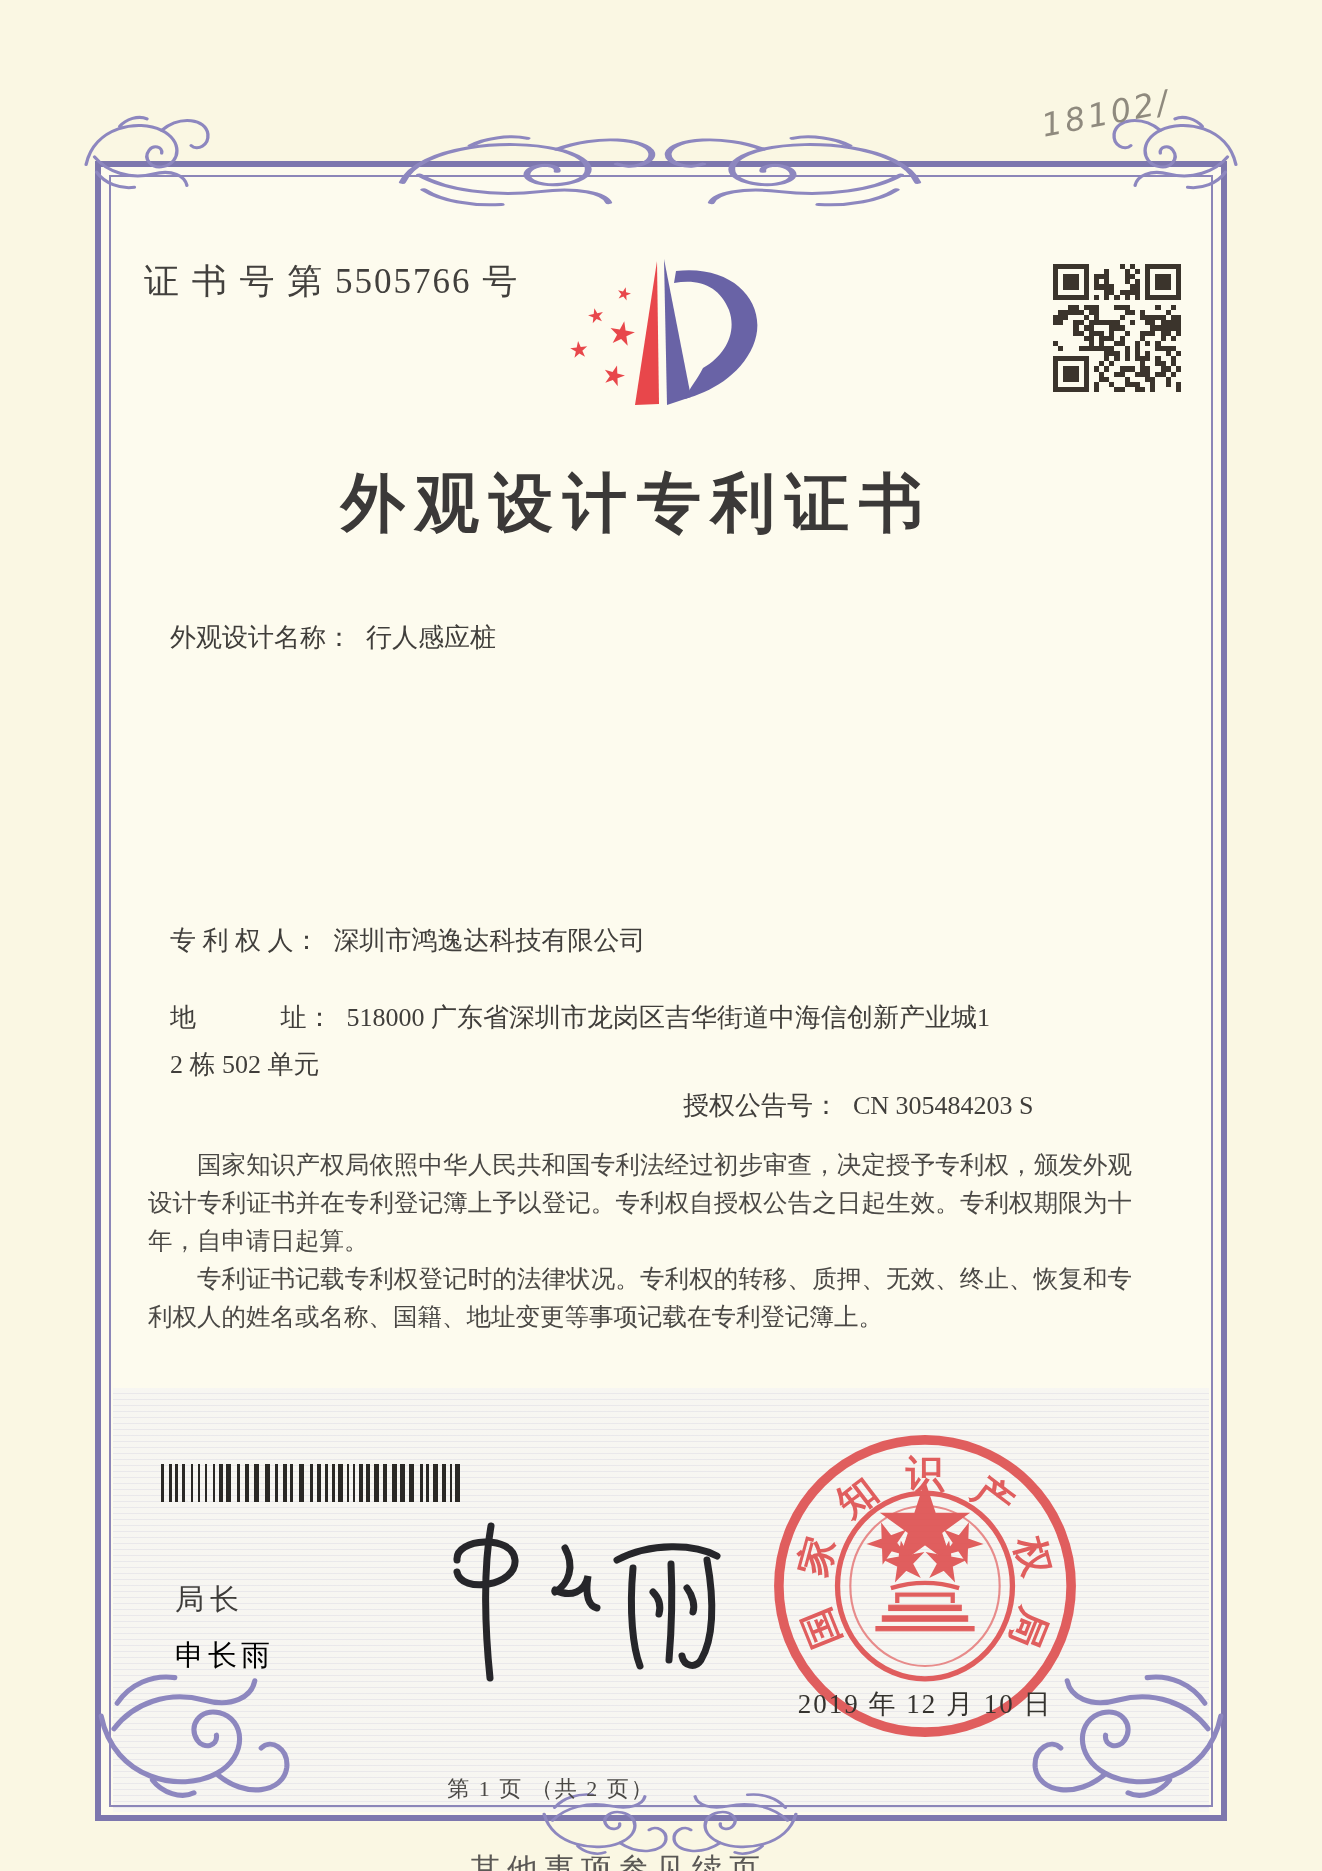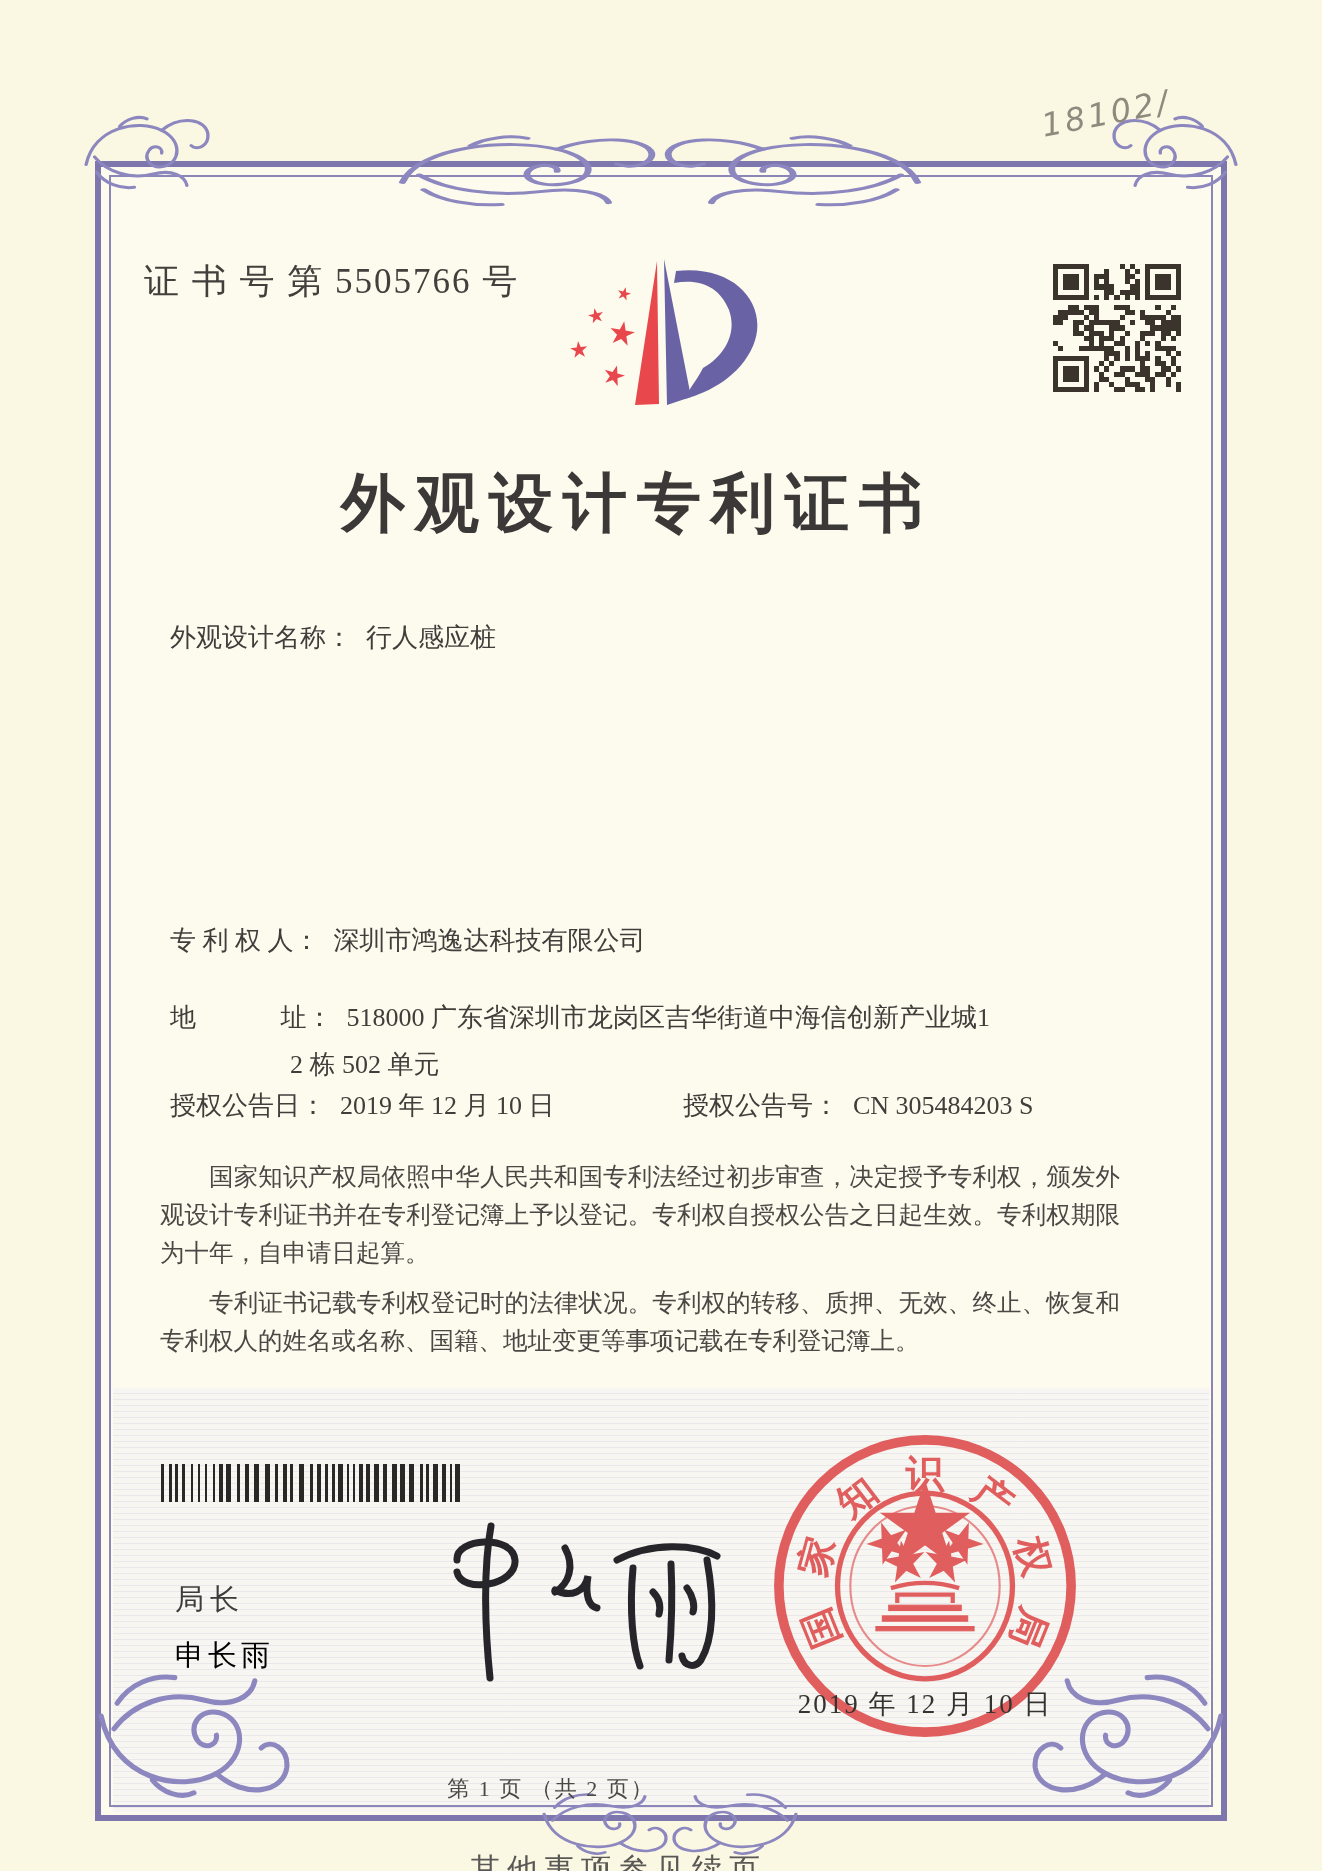--- a/index.html
+++ b/index.html
@@ -21,23 +21,23 @@
   }
   #handwritten-note{
     left:1040px;top:86px;width:220px;font-family:"DejaVu Sans",sans-serif;
     font-style:italic;font-size:32px;color:#8f8a7e;transform:rotate(-11deg);letter-spacing:3px;
   }
   #certificate-no{left:144px;top:258px;font-size:35px;letter-spacing:2px;color:#42403d;}
   #doc-title{left:0;top:460px;width:1274px;text-align:center;font-size:64px;font-weight:bold;letter-spacing:10px;color:#3b3938;}
   .field-row{left:170px;font-size:26px;white-space:nowrap;color:#403e3b;}
   .field-label{display:inline-block;}
   .field-value{display:inline-block;margin-left:14px;}
-  #addr-line2{margin-left:120px;margin-top:12px;font-size:26px;}
+  #addr-line2{margin-top:12px;font-size:26px;}
   .para-block{left:148px;top:1146px;width:984px;font-size:24.5px;line-height:38px;text-align:justify;color:#4a4845;}
-  .para-block p{margin:12px;text-indent:2em;}
+  .para-block p{margin:0;text-indent:2em;}
   #barcode-wrap{left:159px;top:1464px;width:302px;height:40px;}
   #signer-title{left:175px;top:1580px;font-size:29px;color:#3e3c3a;letter-spacing:6px;}
   #signer-name{left:175px;top:1636px;font-size:29px;color:#000000;letter-spacing:4px;}
   #seal-date{left:775px;top:1686px;width:300px;text-align:center;font-size:27px;color:#35332f;letter-spacing:2px;}
   #footer-page{left:95px;top:1774px;width:912px;text-align:center;font-size:22px;color:#4a4845;letter-spacing:2px;}
   #bottom-partial{left:470px;top:1849px;width:400px;font-size:31px;color:#5a5855;letter-spacing:6px;overflow:hidden;height:22px;}
   svg{display:block;}
 </style>
 </head>
 <body>
@@ -409,23 +409,20 @@
   <div class="abs field-row" style="top:620px;">
     <span class="field-label">外观设计名称：</span><span class="field-value">行人感应桩</span>
   </div>
   <div class="abs field-row" style="top:923px;">
     <span class="field-label">专 利 权 人：</span><span class="field-value">深圳市鸿逸达科技有限公司</span>
   </div>
   <div class="abs field-row" style="top:1000px;white-space:normal;width:1010px;">
     <span class="field-label">地　　　 址：</span><span class="field-value">518000 广东省深圳市龙岗区吉华街道中海信创新产业城1</span>
     <div id="addr-line2">2 栋 502 单元</div>
   </div>
-  <div class="abs field-row" style="top:1088px;">
-    <span class="field-label">授权公告日：</span><span class="field-value">2019 年 12 月 10 日</span>
-  </div>
   <div class="abs field-row" style="left:683px;top:1088px;">
     <span class="field-label">授权公告号：</span><span class="field-value">CN 305484203 S</span>
   </div>
 
   <div class="abs para-block">
     <p>国家知识产权局依照中华人民共和国专利法经过初步审查，决定授予专利权，颁发外观设计专利证书并在专利登记簿上予以登记。专利权自授权公告之日起生效。专利权期限为十年，自申请日起算。</p>
     <p>专利证书记载专利权登记时的法律状况。专利权的转移、质押、无效、终止、恢复和专利权人的姓名或名称、国籍、地址变更等事项记载在专利登记簿上。</p>
   </div>
 
   <div class="abs" id="barcode-wrap">

